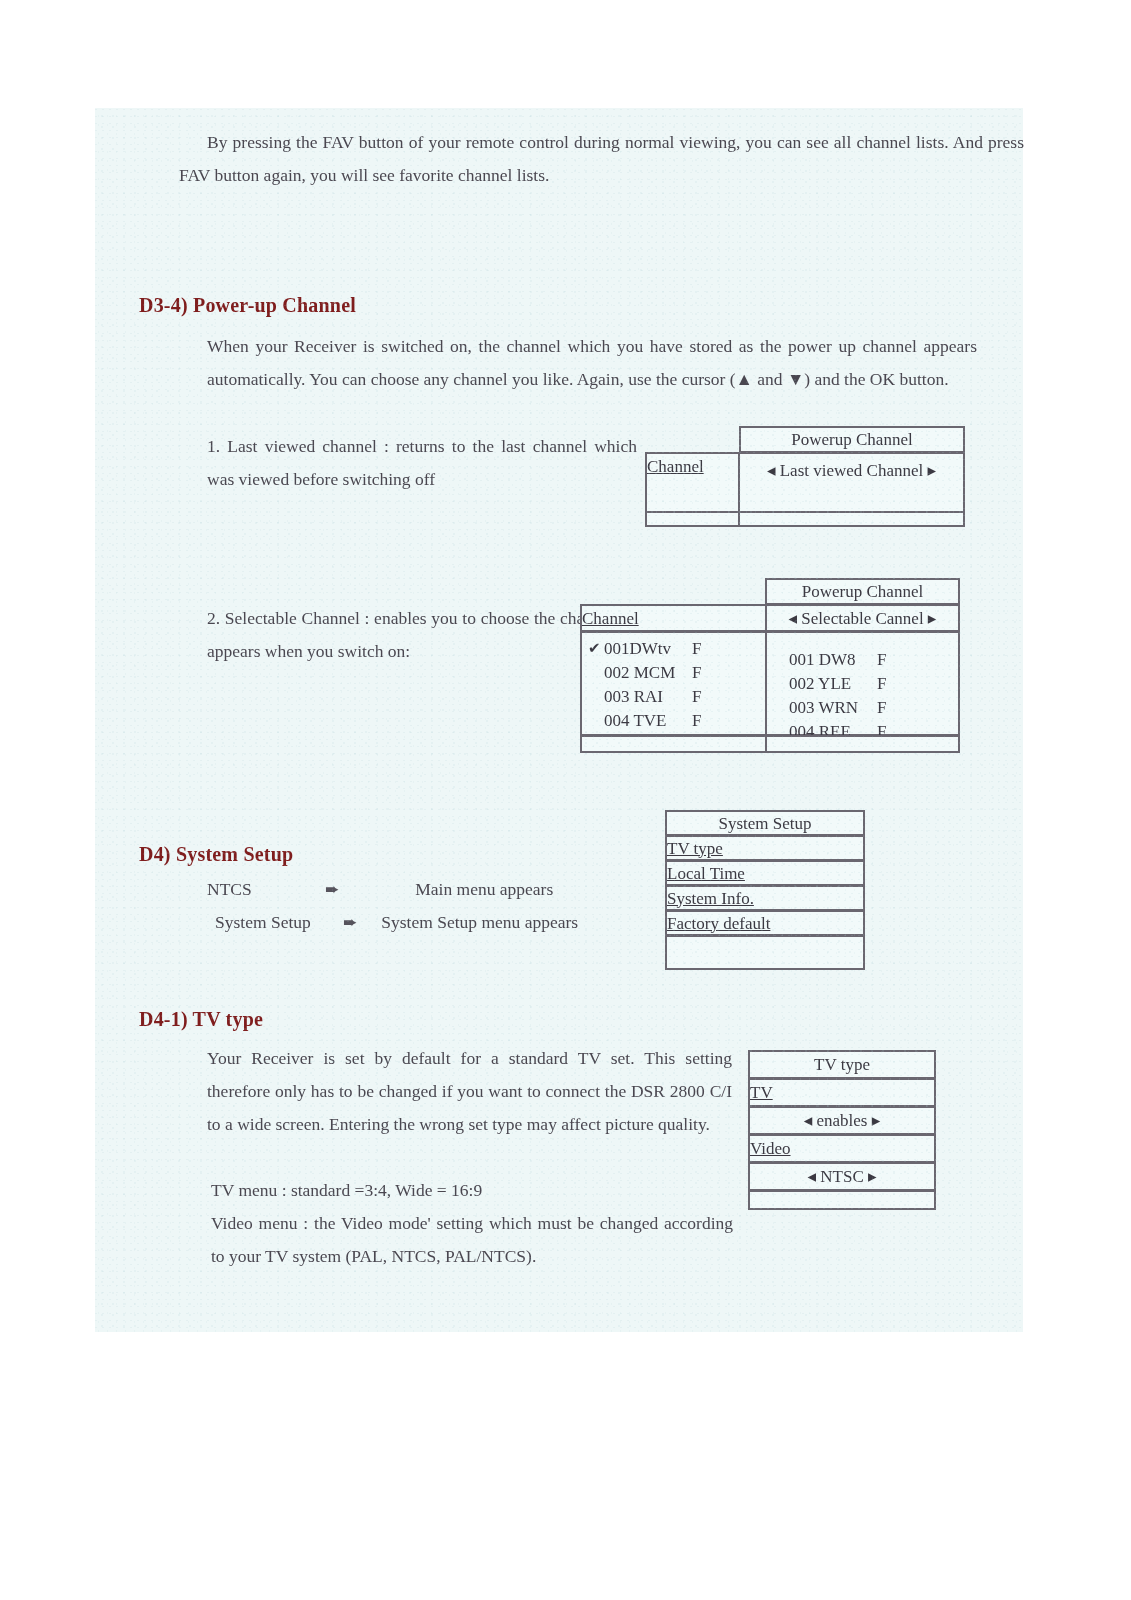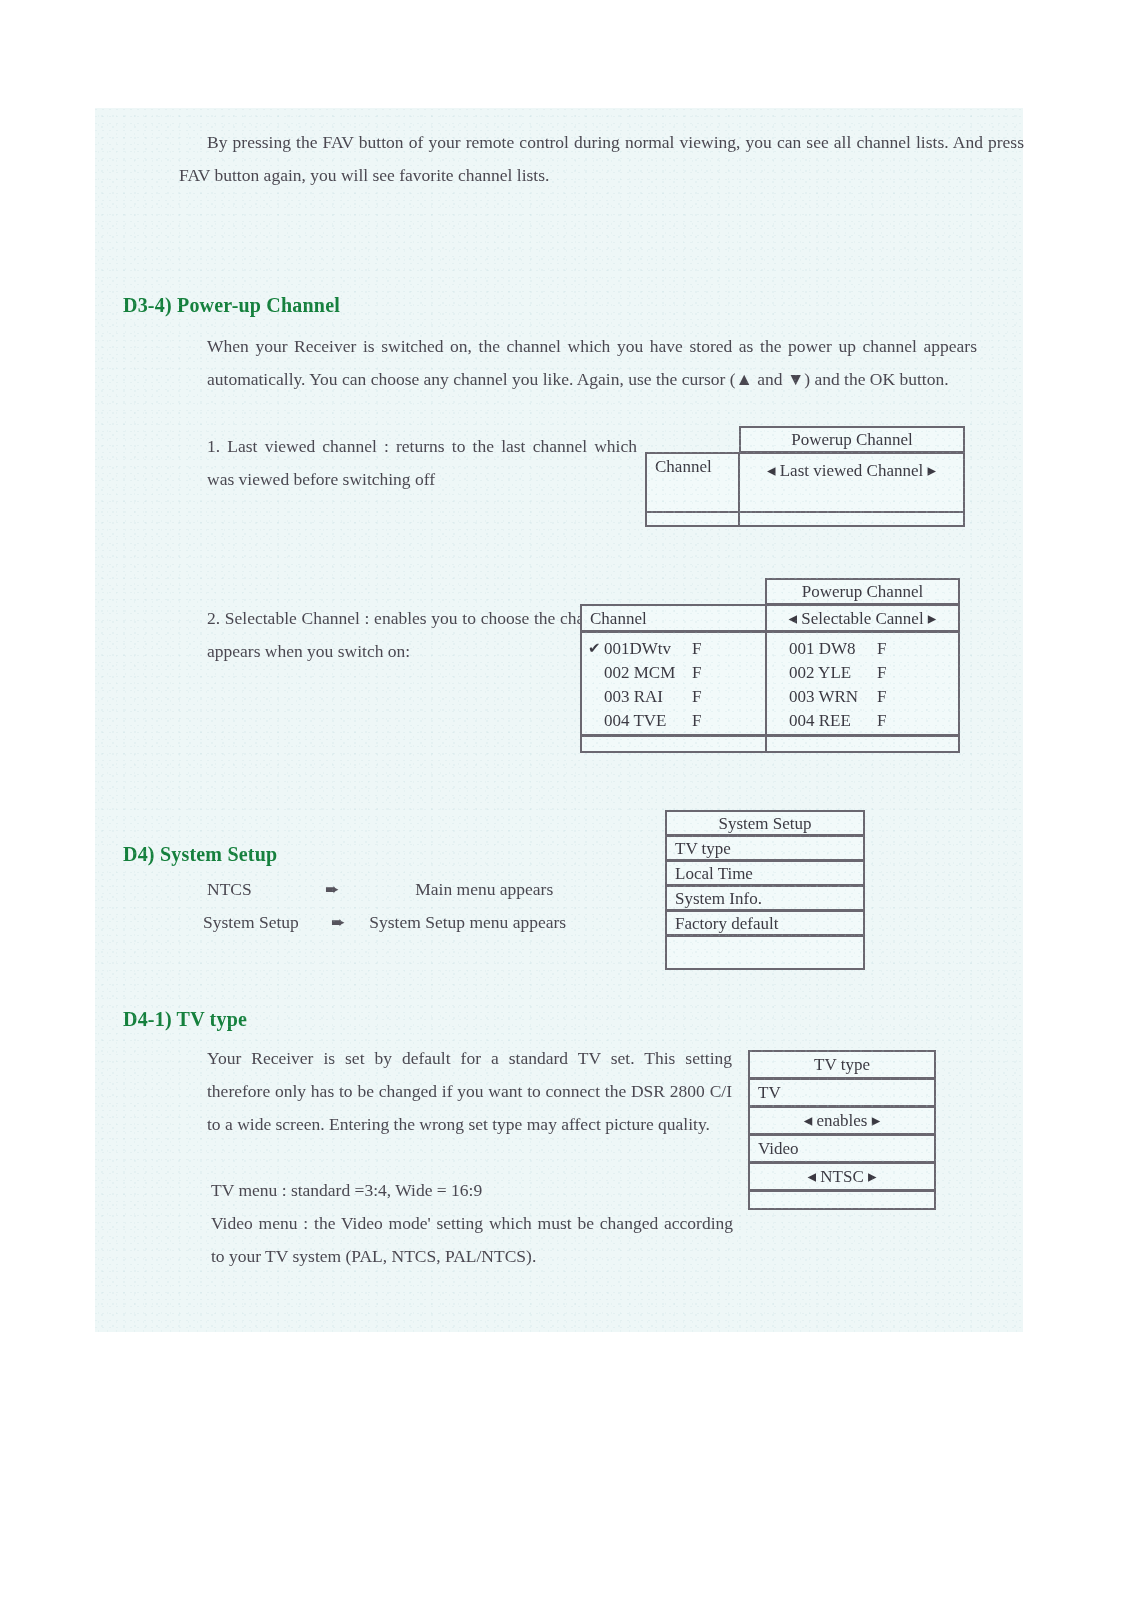--- a/index.html
+++ b/index.html
@@ -51,23 +51,24 @@
     text-align: justify;
     text-justify: inter-word;
   }
   .para p { margin: 0; }
   .indent1 { text-indent: 28px; margin-left: 40px; }
 
   .heading {
     position: absolute;
     font-size: 20px;
     font-weight: bold;
-    color: #15803d;
+    color: #7f1d1d;
     letter-spacing: .2px;
     white-space: nowrap;
+    margin-left: 16px;
   }
 
   .line {
     position: absolute;
     font-size: 17.5px;
     line-height: 33px;
     color: #4a4750;
     white-space: nowrap;
   }
 
@@ -87,21 +88,21 @@
     border: 2px solid #6a6770;
     background: #f2fafa;
     font-size: 17px;
     line-height: 1;
     color: #3b3942;
     display: flex;
     align-items: center;
     white-space: nowrap;
   }
   .osd .row.center { justify-content: center; }
-  .osd .row.left { justify-content: flex-start; padding-left: 8px; }
+  .osd .row.left { justify-content: flex-start; padding-left: 0; text-decoration: underline; }
   .osd .row.empty { color: transparent; }
 
   
   #osd-powerup-last { left: 550px; top: 318px; width: 320px; height: 100px; }
   #osd-powerup-last .hdr {
     position: absolute; left: 94px; top: 0; width: 226px; height: 27px;
   }
   #osd-powerup-last .lbl {
     position: absolute; left: 0; top: 26px; width: 95px; height: 61px;
     align-items: flex-start; padding-top: 4px;
@@ -127,21 +128,21 @@
   }
   #osd-powerup-sel .sub-r {
     position: absolute; left: 185px; top: 26px; width: 195px; height: 28px;
   }
   #osd-powerup-sel .list-l {
     position: absolute; left: 0; top: 53px; width: 187px; height: 105px;
     display: block; padding: 3px 0 0 0;
   }
   #osd-powerup-sel .list-r {
     position: absolute; left: 185px; top: 53px; width: 195px; height: 105px;
-    display: block; padding: 3px 0 0 0;
+    display: block; padding: 14px 0 0 0;
   }
   #osd-powerup-sel .foot-l {
     position: absolute; left: 0; top: 157px; width: 187px; height: 18px;
   }
   #osd-powerup-sel .foot-r {
     position: absolute; left: 185px; top: 157px; width: 195px; height: 18px;
   }
   .chrow {
     display: flex;
     align-items: center;
@@ -263,21 +264,21 @@
       <div class="row empty foot-l"></div>
       <div class="row empty foot-r"></div>
     </div>
 
     <div class="heading" style="left:28px; top:735px;">D4) System Setup</div>
 
     <div class="line" style="left:112px; top:765px;">
       <span style="display:inline-block;width:118px;">NTCS</span><span class="arrow-glyph">➨</span><span style="display:inline-block;width:76px;"></span><span>Main menu appears</span>
     </div>
 
-    <div class="line" style="left:108px; top:798px;">
+    <div class="line" style="left:120px; top:798px;">
       <span style="display:inline-block;width:128px;">System Setup</span><span class="arrow-glyph">➨</span><span style="display:inline-block;width:24px;"></span><span>System Setup menu appears</span>
     </div>
 
     <div class="osd" id="osd-system-setup">
       <div class="row center r0">System Setup</div>
       <div class="row left r1">TV type</div>
       <div class="row left r2">Local Time</div>
       <div class="row left r3">System Info.</div>
       <div class="row left r4">Factory default</div>
       <div class="row empty r5"></div>

